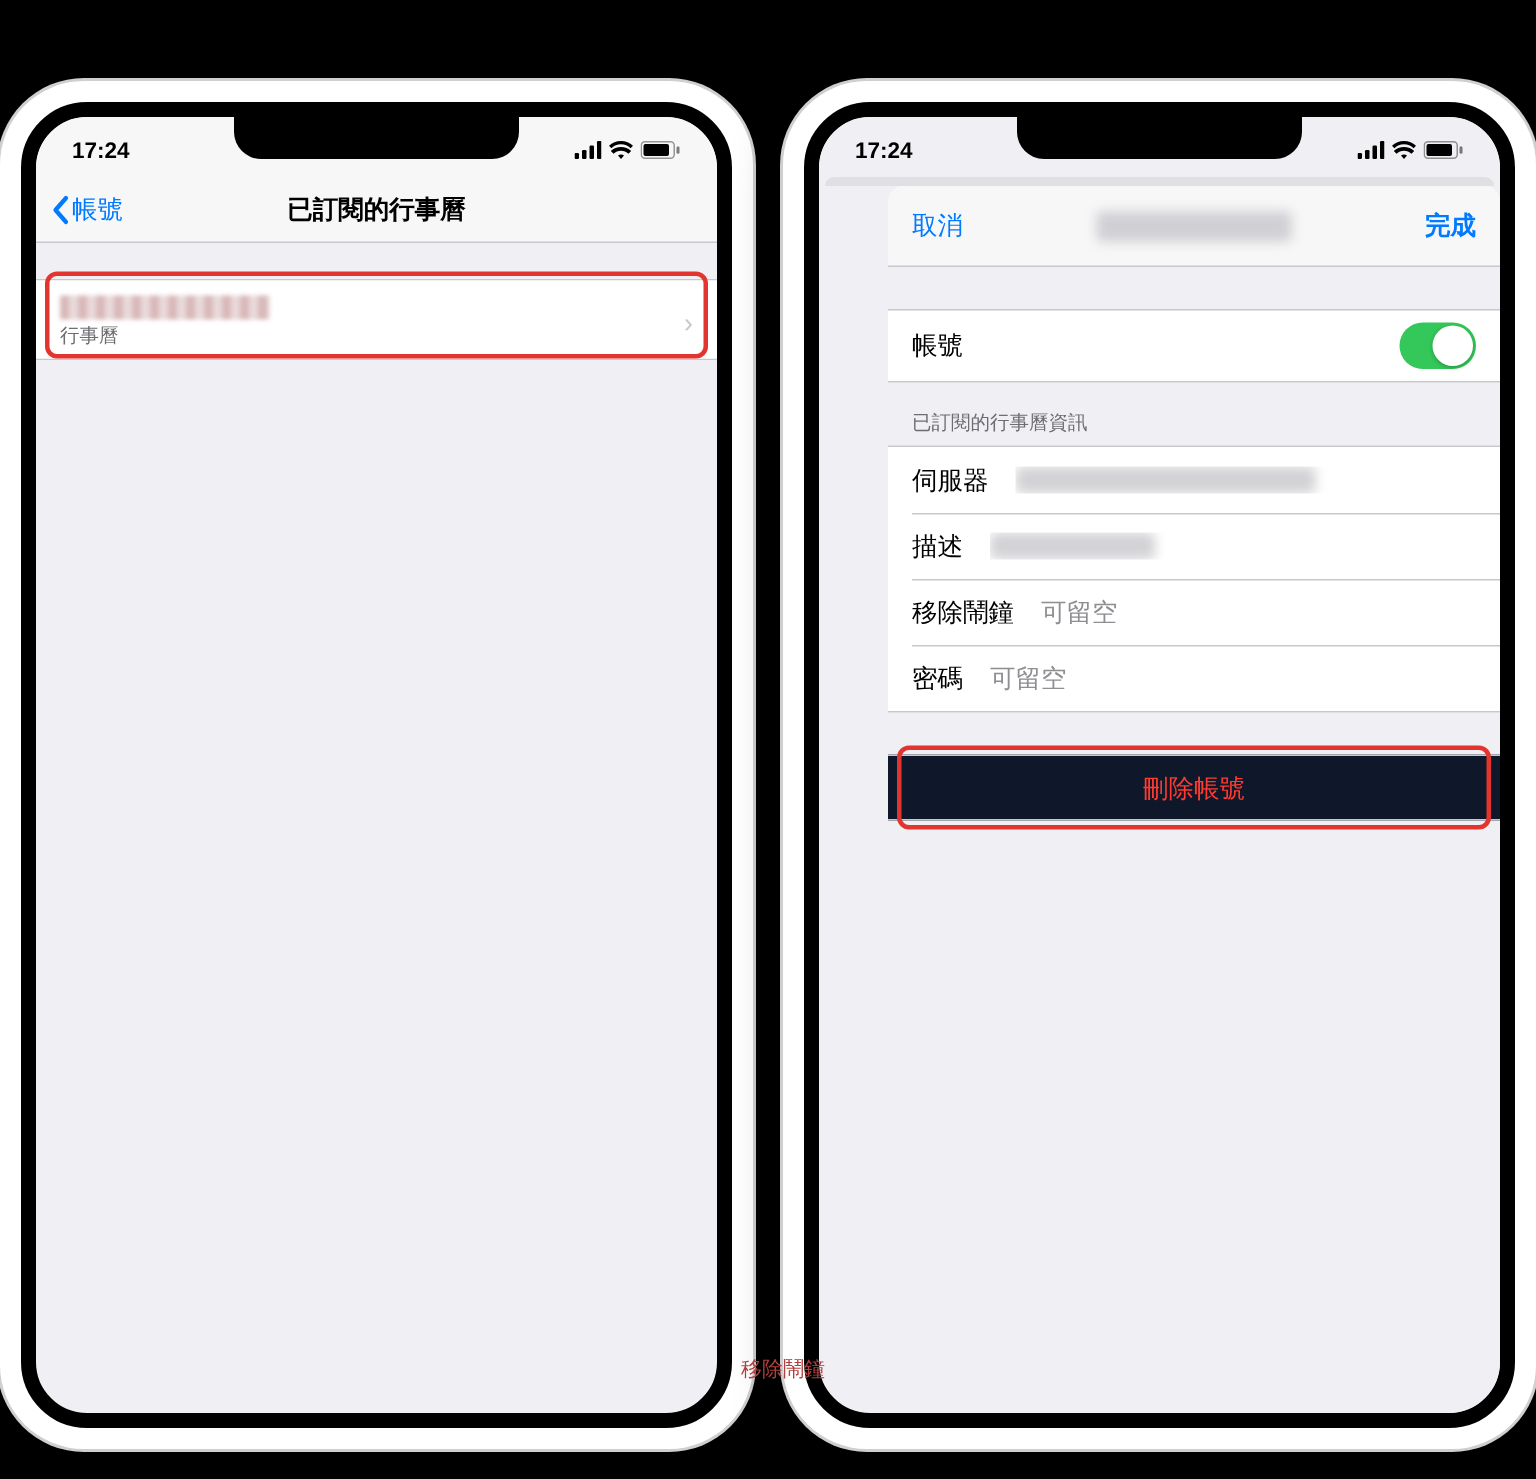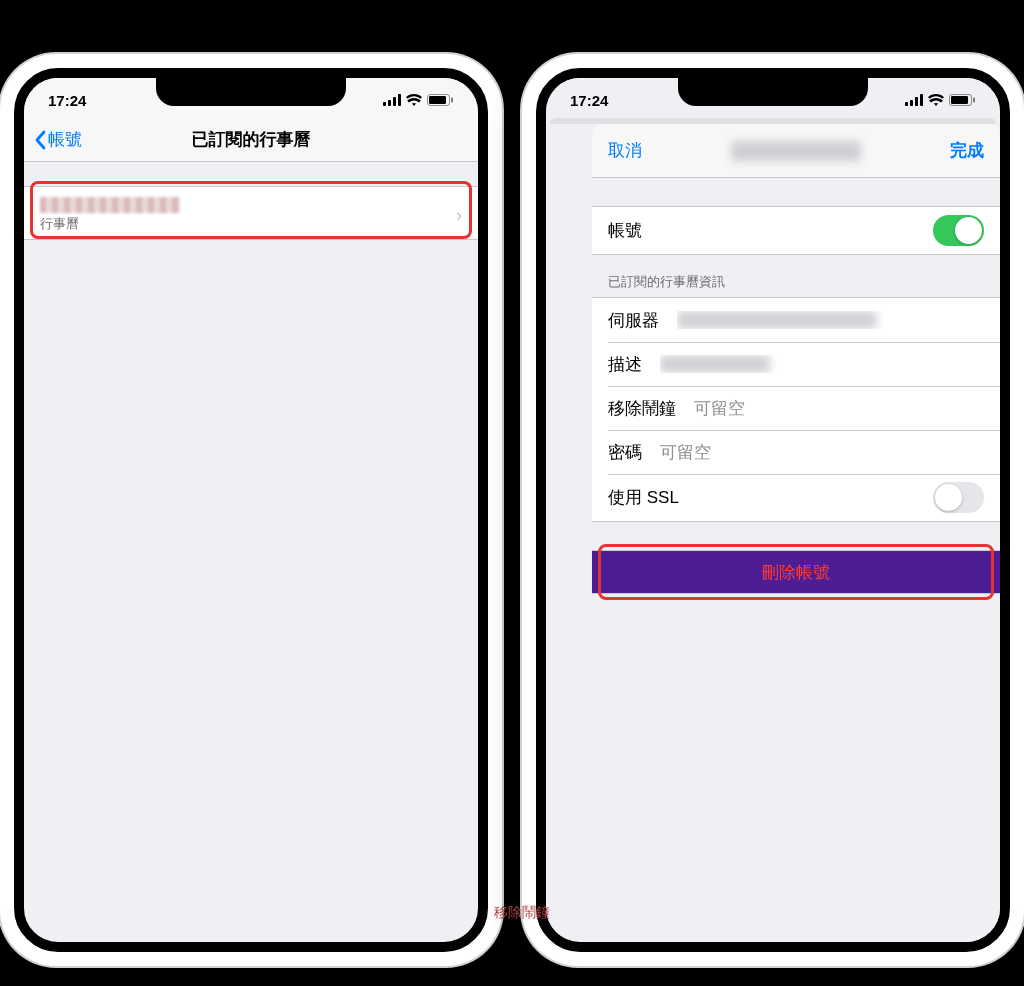--- a/index.html
+++ b/index.html
@@ -204,21 +204,21 @@
       position: absolute;
       top: 2px; left: 2px;
       width: 27px; height: 27px;
       background: #fff;
       border-radius: 50%;
       box-shadow: 0 1px 3px rgba(0,0,0,.25);
       transition: left .2s;
     }
     .switch.on::after { left: 22px; }
     .delete-cell {
-      background: #4c1d95;
+      background: #0f172a;
       height: 44px;
       display: flex;
       align-items: center;
       justify-content: center;
       color: #ff3b30;
       font-size: 17px;
       border-top: 1px solid #c8c7cc;
       border-bottom: 1px solid #c8c7cc;
       margin-top: 28px;
       position: relative;
@@ -357,24 +357,20 @@
                 </div>
             </div>
             <div class="cell">
               <span class="label">移除鬧鐘</span>
               <div class="value">可留空</div>
             </div>
             <div class="cell">
               <span class="label">密碼</span>
               <div class="value">可留空</div>
             </div>
-            <div class="cell">
-              <span class="label">使用 SSL</span>
-              <div class="switch"></div>
-            </div>
           </div>
 
           <div class="delete-wrapper">
             <div class="highlight-box" style="top:-6px;left:6px;right:6px;height:56px;"></div>
             <div class="delete-cell" style="margin-top:0;">
               <span>刪除帳號</span>
             </div>
           </div>
 
         </div>

